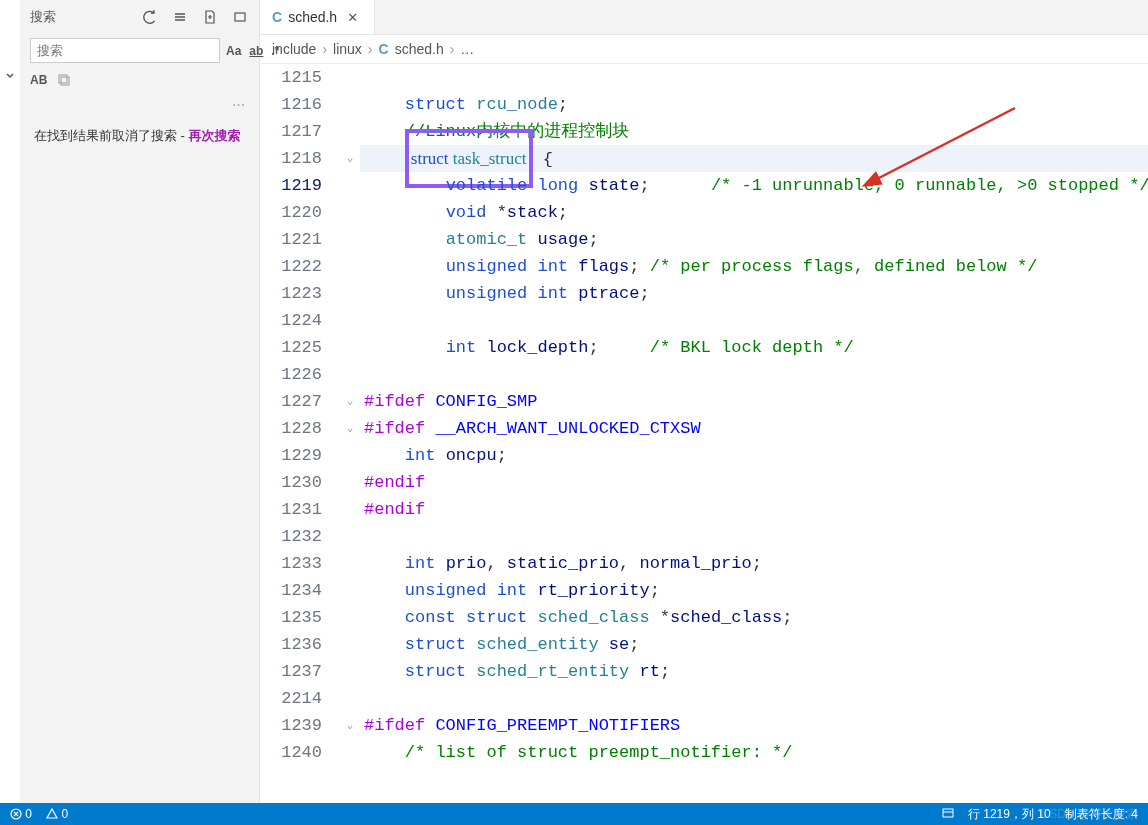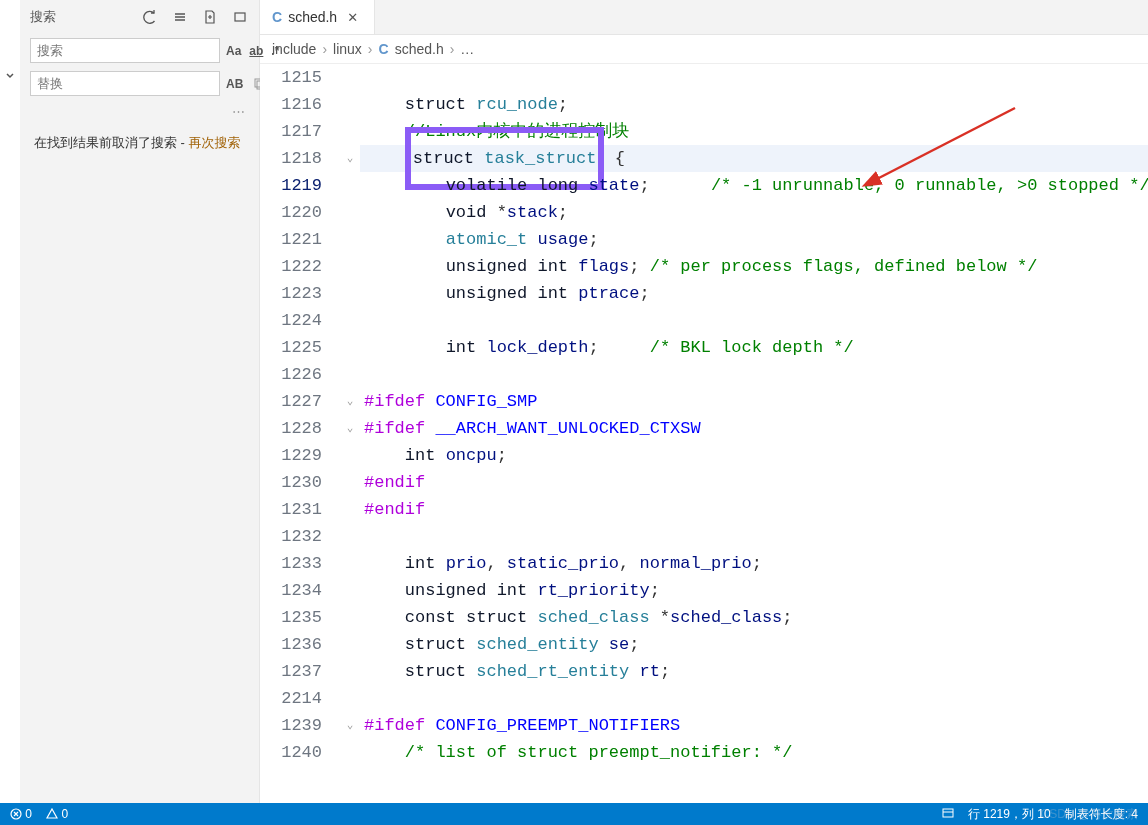--- a/index.html
+++ b/index.html
@@ -7,47 +7,47 @@
 .main-area { display: flex; flex: 1; overflow: hidden; }
 .sidebar { width: 240px; border-right: 1px solid #e5e5e5; display: flex; flex-direction: column; background: #f3f3f3; }
 .sidebar-header { display: flex; align-items: center; padding: 8px 10px; gap: 10px; }
 .sidebar-title { font-size: 13px; color: #555; flex: 1; }
 .sidebar-icons { display: flex; gap: 12px; color: #555; }
 .icon-btn { cursor: pointer; display: inline-flex; align-items: center; justify-content: center; width: 18px; height: 18px; }
 .search-row { display: flex; align-items: center; padding: 4px 10px; gap: 6px; }
 .search-input { flex: 1; padding: 4px 6px; border: 1px solid #ccc; background: #fff; font-size: 13px; color: #666; }
 .search-opts { display: flex; gap: 8px; align-items: center; color: #555; font-size: 12px; font-weight: bold; }
 .search-msg { padding: 10px 14px; font-size: 13px; color: #333; line-height: 1.6; }
-.search-link { color: #a16207; cursor: pointer; }
+.search-link { color: #a21caf; cursor: pointer; font-weight: bold; }
 .chevron-col { width: 20px; display: flex; align-items: flex-start; justify-content: center; padding-top: 70px; color: #555; }
 .editor-area { flex: 1; display: flex; flex-direction: column; overflow: hidden; }
 .tabs { display: flex; align-items: center; border-bottom: 1px solid #e5e5e5; background: #f3f3f3; height: 35px; }
 .tab { display: flex; align-items: center; gap: 6px; padding: 6px 12px; background: #fff; border-right: 1px solid #e5e5e5; height: 100%; }
 .tab .c-badge { color: #6196cc; font-weight: bold; font-size: 14px; }
 .tab-name { font-size: 14px; color: #333; }
 .tab-close { color: #555; cursor: pointer; padding: 0 4px; }
 .breadcrumb { display: flex; align-items: center; gap: 6px; padding: 6px 12px; font-size: 14px; color: #555; border-bottom: 1px solid #eee; }
 .bc-sep { color: #999; }
 .code-area { flex: 1; display: flex; overflow: hidden; font-family: Consolas, "Courier New", monospace; font-size: 17px; line-height: 27px; }
 .gutter { width: 80px; text-align: right; padding-right: 18px; color: #6e7681; background: #fff; user-select: none; }
 .gutter .ln { height: 27px; }
 .gutter .ln.active { color: #0b216f; font-weight: 400; }
 .fold-col { width: 20px; color: #999; text-align: center; }
 .fold-col .fold { height: 27px; cursor: pointer; font-size: 11px; }
 .code-lines { flex: 1; overflow: hidden; white-space: pre; }
 .code-lines .line { height: 27px; padding-left: 4px; }
 .code-lines .line.hl { background: #eef3fb; }
-.kw { color: #0f172a; }
+.kw { color: #1d4ed8; }
 .type { color: #267f99; }
 .ident { color: #001080; }
 .comment { color: #008000; }
 .pp { color: #af00db; }
 .macro { color: #0000ff; }
 .punct { color: #333; }
-.box-highlight { border: 6px solid #8b5cf6; padding: 16px 2px; }
+.box-highlight { border: 4px solid #8b5cf6; padding: 16px 2px; font-family: Liberation Serif, serif; }
 .statusbar { height: 22px; background: #007acc; color: #fff; display: flex; align-items: center; padding: 0 10px; font-size: 12px; gap: 14px; }
 .statusbar .right { margin-left: auto; display: flex; gap: 14px; align-items: center; }
 .watermark { color: rgba(200,200,210,0.6); }
 svg.arrow { position: absolute; left: 595px; top: 98px; }
 .underline { text-decoration: underline; }
 </style>
 </head>
 <body>
 
 <div class="main-area">
@@ -87,21 +87,20 @@
     </div>
     <div class="search-row">
       <input class="search-input" placeholder="搜索" style="">
       <div class="search-opts">
         <span>Aa</span>
         <span class="underline">ab</span>
         <span>.*</span>
       </div>
     </div>
     <div class="search-row">
-      <input class="search-input" placeholder="替换" style="">
       <div class="search-opts">
         <span>AB</span>
         <span class="icon-btn">
             <svg width="14" height="14" viewBox="0 0 14 14">
               <rect x="2" y="2" width="8" height="8" stroke="#999" fill="none"></rect>
               <rect x="4" y="4" width="8" height="8" stroke="#999" fill="none"></rect>
             </svg>
           </span>
       </div>
     </div>

